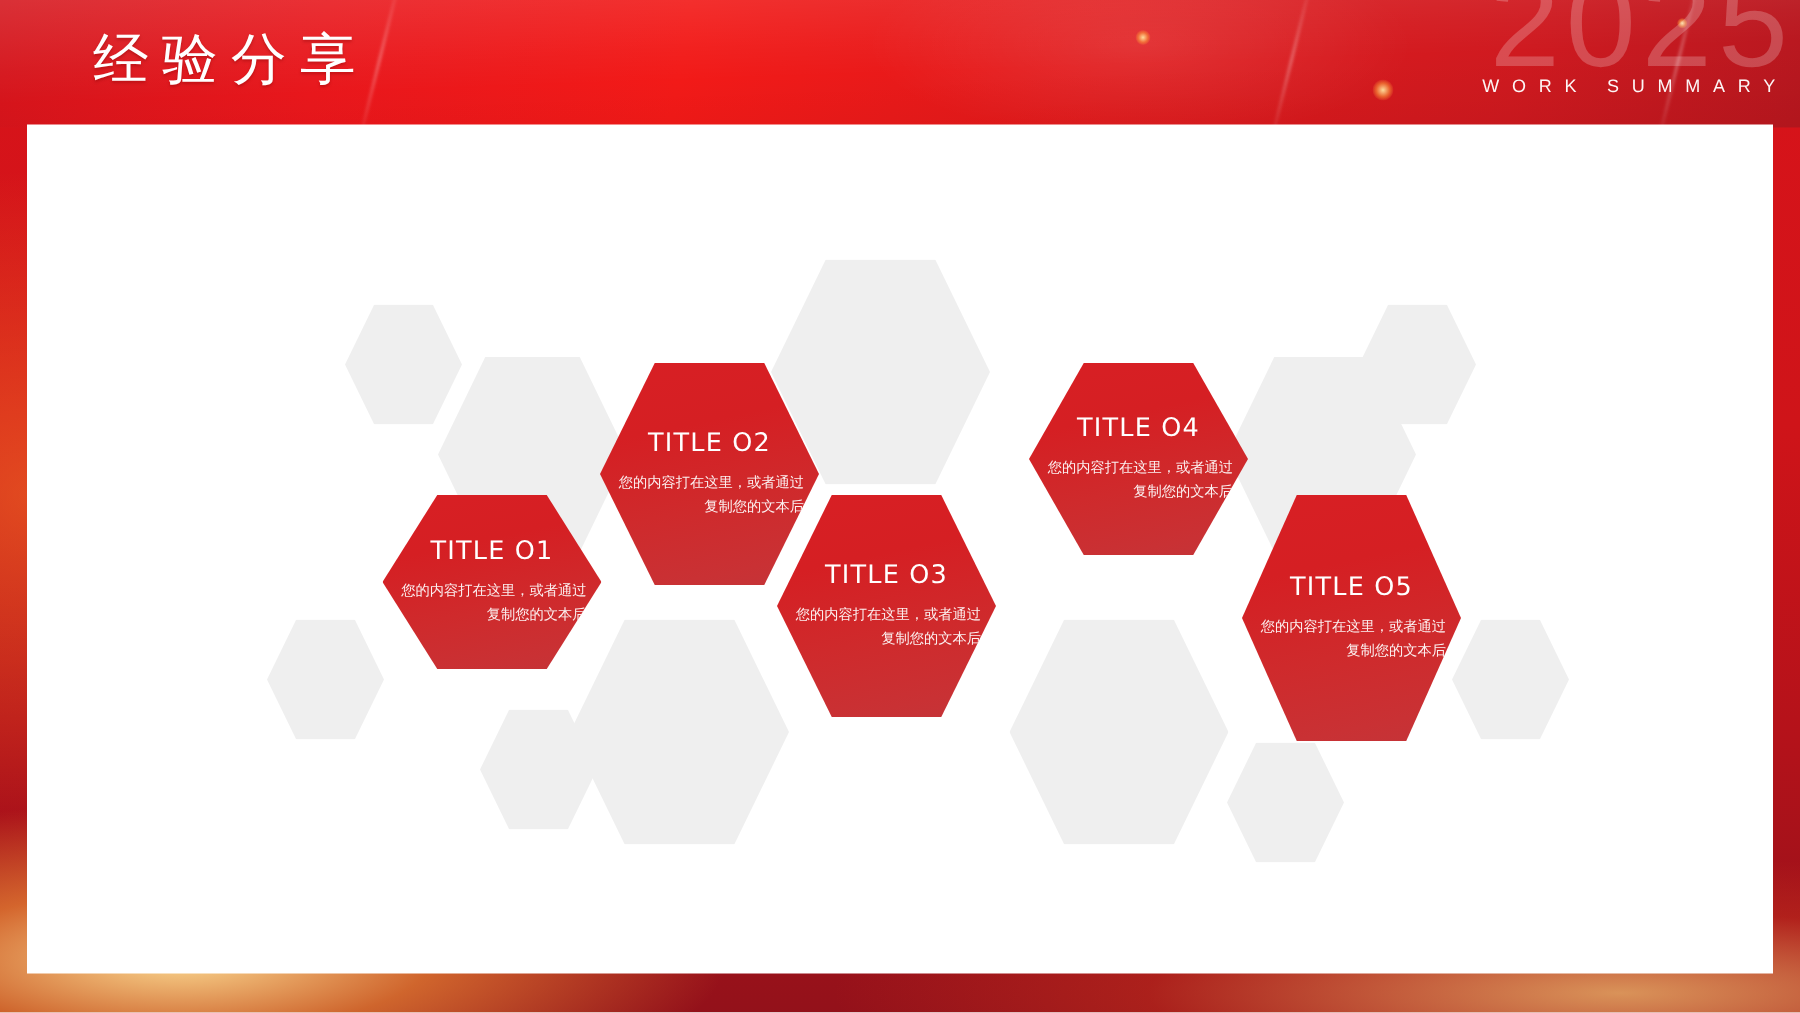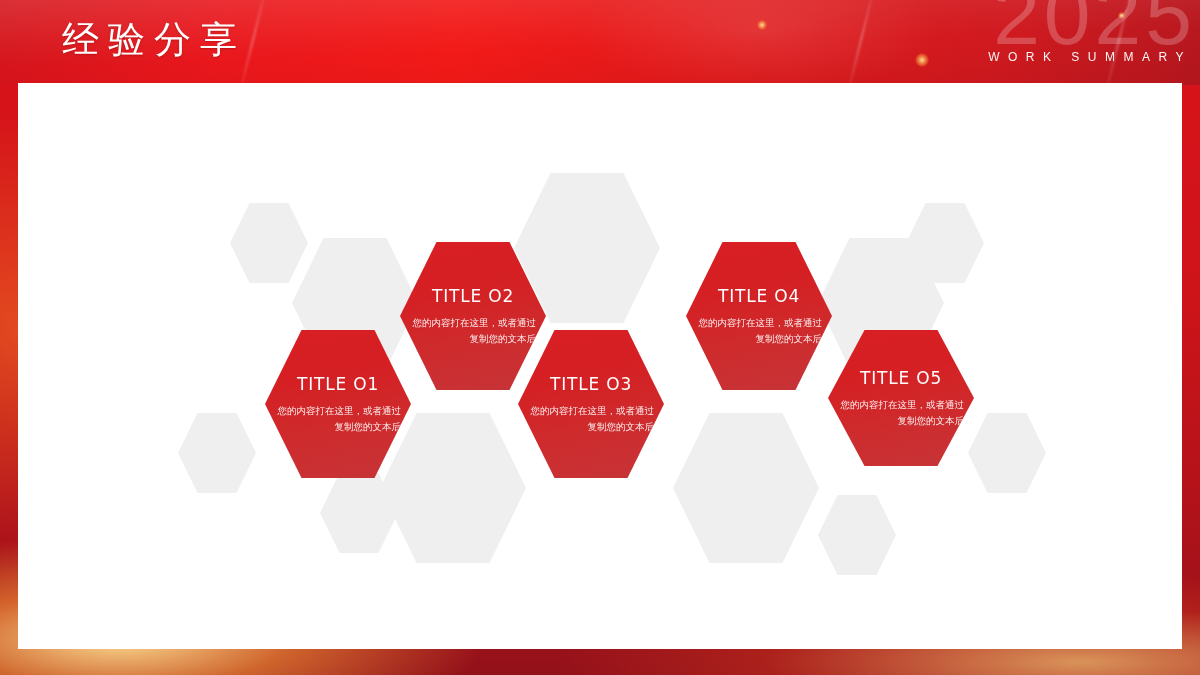--- a/index.html
+++ b/index.html
@@ -122,45 +122,45 @@
         <div class="hex gray" style="left: 302px; top: 390px; width: 78px; height: 80px;"></div>
         <div class="hex gray" style="left: 362px; top: 330px; width: 146px; height: 150px;"></div>
         <div class="hex gray" style="left: 496px; top: 90px; width: 146px; height: 150px;"></div>
         <div class="hex gray" style="left: 655px; top: 330px; width: 146px; height: 150px;"></div>
         <div class="hex gray" style="left: 800px; top: 155px; width: 126px; height: 130px;"></div>
         <div class="hex gray" style="left: 888px; top: 120px; width: 78px; height: 80px;"></div>
         <div class="hex gray" style="left: 950px; top: 330px; width: 78px; height: 80px;"></div>
         <div class="hex gray" style="left: 800px; top: 412px; width: 78px; height: 80px;"></div>
       </div>
     <div id="card-layer">
-        <div class="hex red" style="left: 247px; top: 247px; width: 146px; height: 148px;">
+        <div class="hex red" style="left: 237px; top: 247px; width: 146px; height: 116px;">
           <div class="hex-body">
             <div class="hex-title">TITLE O1</div>
             <div class="hex-desc">您的内容打在这里，或者通过复制您的文本后</div>
           </div>
         </div>
         <div class="hex red" style="left: 382px; top: 159px; width: 146px; height: 148px;">
           <div class="hex-body">
             <div class="hex-title">TITLE O2</div>
             <div class="hex-desc">您的内容打在这里，或者通过复制您的文本后</div>
           </div>
         </div>
         <div class="hex red" style="left: 500px; top: 247px; width: 146px; height: 148px;">
           <div class="hex-body">
             <div class="hex-title">TITLE O3</div>
             <div class="hex-desc">您的内容打在这里，或者通过复制您的文本后</div>
           </div>
         </div>
-        <div class="hex red" style="left: 668px; top: 159px; width: 146px; height: 148px;">
+        <div class="hex red" style="left: 668px; top: 159px; width: 146px; height: 128px;">
           <div class="hex-body">
             <div class="hex-title">TITLE O4</div>
             <div class="hex-desc">您的内容打在这里，或者通过复制您的文本后</div>
           </div>
         </div>
-        <div class="hex red" style="left: 810px; top: 247px; width: 146px; height: 136px;">
+        <div class="hex red" style="left: 810px; top: 247px; width: 146px; height: 164px;">
           <div class="hex-body">
             <div class="hex-title">TITLE O5</div>
             <div class="hex-desc">您的内容打在这里，或者通过复制您的文本后</div>
           </div>
         </div>
       </div>
   </div>
 
 </div>
 

